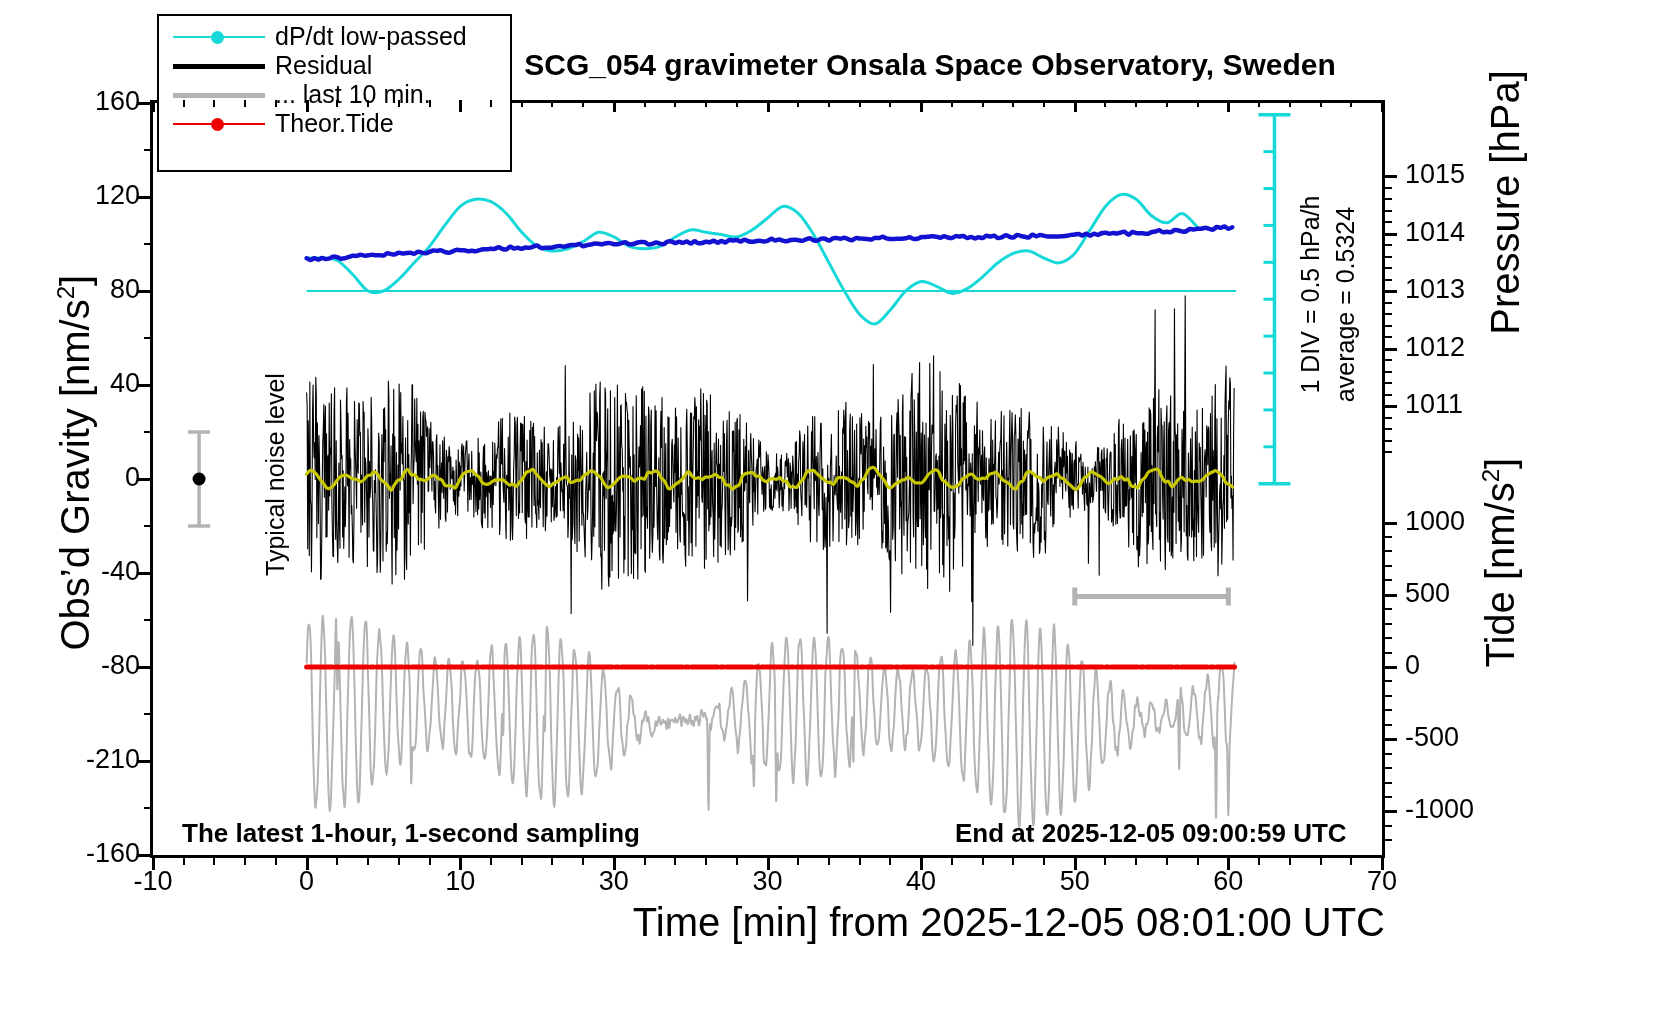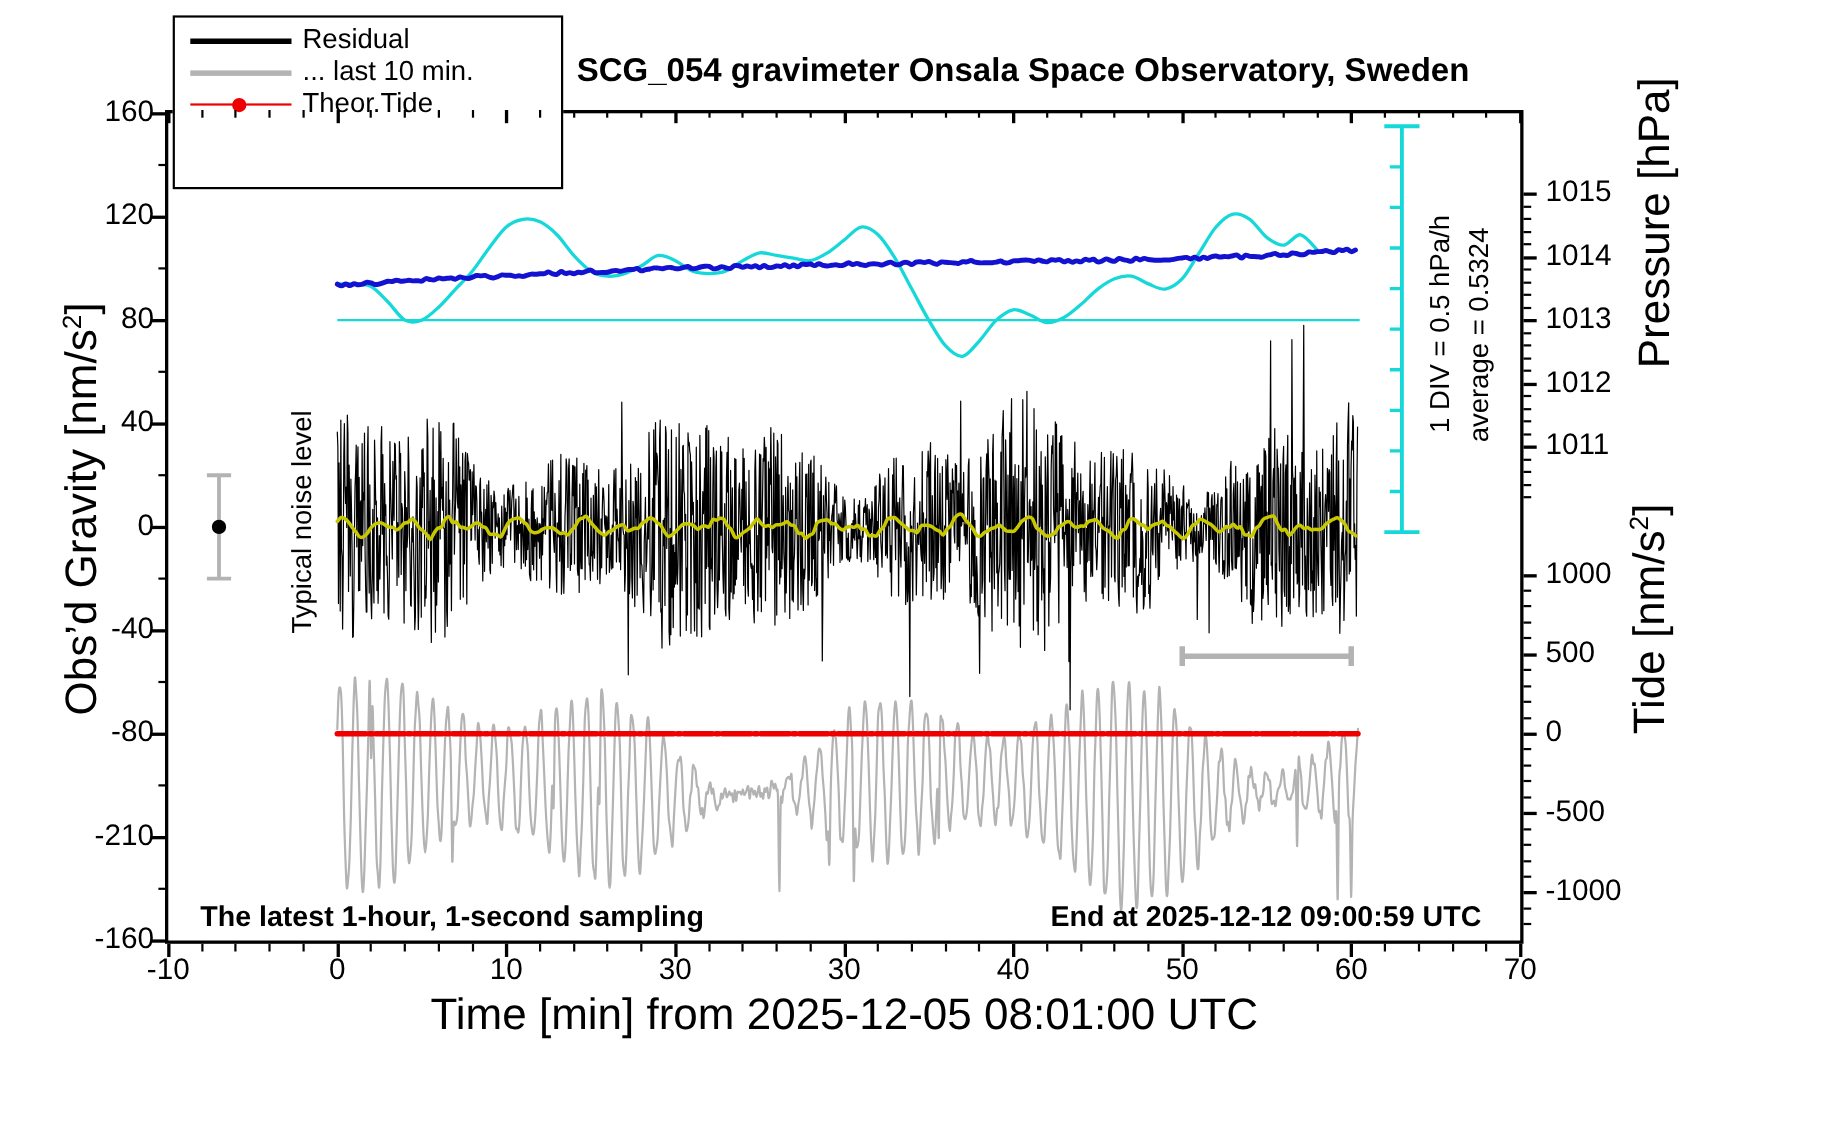--- a/index.html
+++ b/index.html
@@ -5,21 +5,21 @@
   html,body{margin:0;padding:0;background:#fff;}
   body{width:1660px;height:1020px;position:relative;overflow:hidden;
        font-family:"Liberation Sans","DejaVu Sans",sans-serif;color:#000;}
   .abs{position:absolute;}
   
   #plot-frame{left:150px;top:100px;width:1235px;height:758px;border:3px solid #000;box-sizing:border-box;background:#fff;}
   #plot-clip{position:absolute;left:153px;top:103px;width:1229px;height:752px;overflow:hidden;}
   
   .ylab-left{left:-275px;top:440px;width:700px;transform:rotate(-90deg);transform-origin:center center;
              text-align:center;font-size:40px;}
-  .xlab{left:150px;top:900px;width:1235px;text-align:center;font-size:40px;}
+  .xlab{left:150px;top:900px;width:1235px;text-align:right;font-size:40px;}
   .ylab-right-p{left:1255px;top:180px;width:500px;transform:rotate(-90deg);transform-origin:center center;
              text-align:center;font-size:40px;}
   .ylab-right-t{left:1260px;top:540px;width:480px;transform:rotate(-90deg);transform-origin:center center;
              text-align:center;font-size:40px;}
   .ytick-l{position:absolute;right:1520px;width:120px;text-align:right;font-size:27px;line-height:1;}
   .ytick-r{position:absolute;left:1405px;width:110px;text-align:left;font-size:27px;line-height:1;}
   .xtick{position:absolute;width:120px;text-align:center;font-size:27px;top:866px;}
   .tick-l{position:absolute;left:138px;width:12px;height:3px;background:#000;}
   .tick-l.minor{left:144px;width:6px;height:2px;}
   .tick-r{position:absolute;left:1385px;width:12px;height:3px;background:#000;}
@@ -93,41 +93,48 @@
       <line x1="1110.4624999999999" y1="233.11999999999998" x2="1121.4624999999999" y2="233.11999999999998" stroke="#16d8d8" stroke-width="3"></line>
       <line x1="1110.4624999999999" y1="270.015" x2="1121.4624999999999" y2="270.015" stroke="#16d8d8" stroke-width="3"></line>
       <line x1="1110.4624999999999" y1="306.90999999999997" x2="1121.4624999999999" y2="306.90999999999997" stroke="#16d8d8" stroke-width="3"></line>
       <line x1="1110.4624999999999" y1="343.80499999999995" x2="1121.4624999999999" y2="343.80499999999995" stroke="#16d8d8" stroke-width="3"></line>
     </svg>
 </div>
 
 <div class="abs" id="legend">
   <div class="leg-row">
     <span class="leg-key">
+      <span class="leg-line" style="background:#16d8d8"></span>
+      <span class="leg-dot" style="background:#16d8d8"></span>
+    </span>
+    <span class="leg-txt">dP/dt low-passed</span>
+  </div>
+  <div class="leg-row">
+    <span class="leg-key">
       <span class="leg-line thick" style="background:#000000"></span>
     </span>
     <span class="leg-txt">Residual</span>
   </div>
   <div class="leg-row">
     <span class="leg-key">
       <span class="leg-line thick" style="background:#b3b3b3"></span>
     </span>
     <span class="leg-txt">... last 10 min.</span>
   </div>
   <div class="leg-row">
     <span class="leg-key">
       <span class="leg-line" style="background:#ee0000"></span>
       <span class="leg-dot" style="background:#ee0000"></span>
     </span>
     <span class="leg-txt">Theor.Tide</span>
   </div>
 </div>
 
 <div class="abs" id="note-latest">The latest 1-hour, 1-second sampling</div>
-<div class="abs" id="note-end">End at 2025-12-12 09:00:59 UTC</div>
+<div class="abs" id="note-end">End at 2025-12-05 09:00:59 UTC</div>
 <div class="abs" id="noise-label">Typical noise level</div>
 <div class="abs" id="scale-label-1">1 DIV = 0.5 hPa/h</div>
 <div class="abs" id="scale-label-2">average = 0.5324</div>
 
 <div id="ticks-layer">
     <div class="tick-l" style="top:102px;"></div>
     <div class="ytick-l" style="top:88px;">160</div>
     <div class="tick-l minor" style="top:149px;"></div>
     <div class="tick-l" style="top:196px;"></div>
     <div class="ytick-l" style="top:182px;">120</div>

